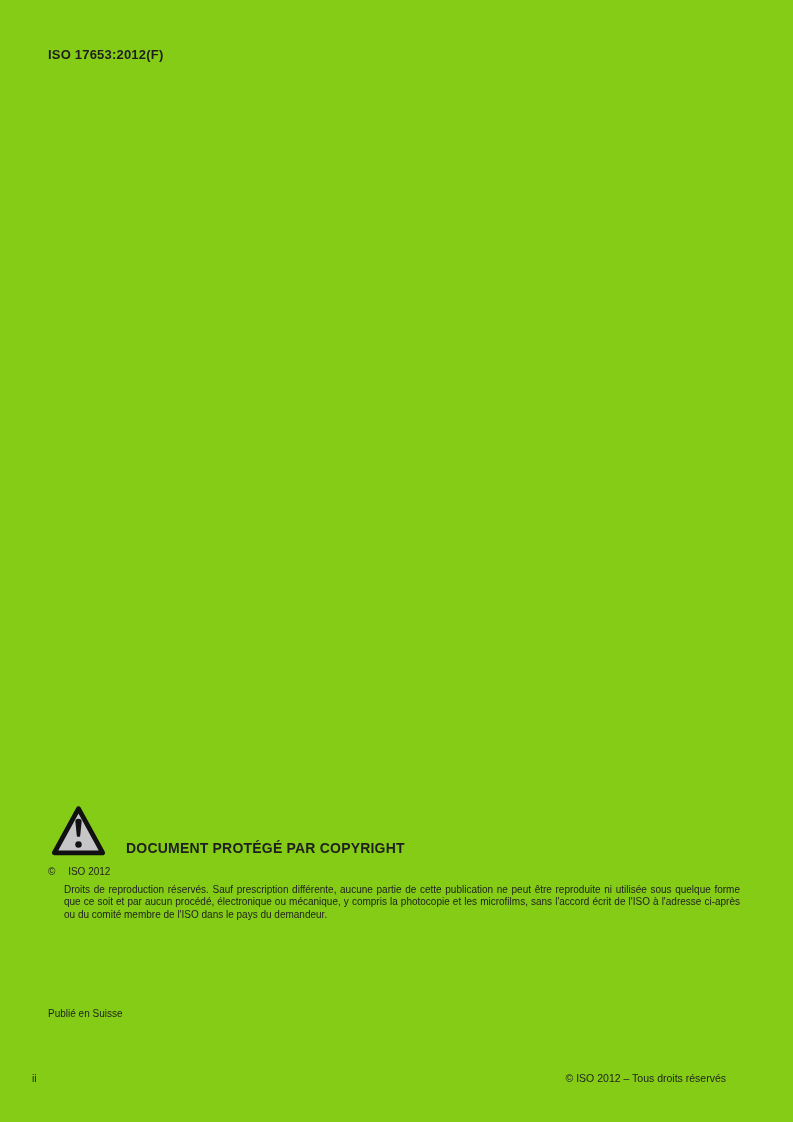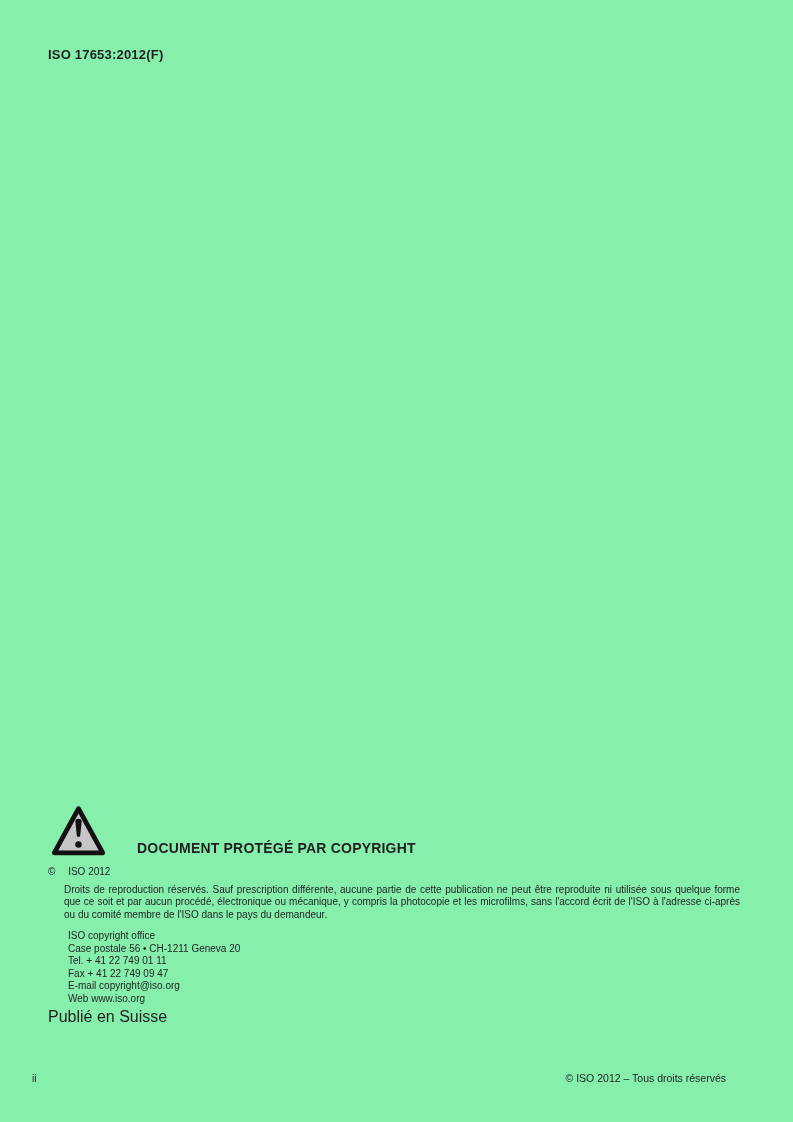--- a/index.html
+++ b/index.html
@@ -5,41 +5,40 @@
   * { margin: 0; padding: 0; box-sizing: border-box; }
   html, body { background: #ffffff; }
   body {
     font-family: "Liberation Sans", "DejaVu Sans", sans-serif;
     color: #1f1f1f;
   }
   .page {
     position: relative;
     width: 793px;
     height: 1122px;
-    background: #86efac;
+    background: #84cc16;
     overflow: hidden;
   }
   
   .doc-ref {
     position: absolute;
     left: 48px;
     top: 47px;
     font-size: 13px;
     font-weight: bold;
     letter-spacing: 0.2px;
     color: #1f1f1f;
   }
   
   .copyright-banner {
     position: absolute;
     left: 50px;
     top: 804px;
     display: flex;
     align-items: flex-end;
-    gap: 11px;
   }
   .warning-triangle {
     width: 57px;
     height: 54px;
     flex: 0 0 auto;
   }
   .copyright-heading {
     font-size: 14px;
     font-weight: bold;
     letter-spacing: 0.2px;
@@ -76,21 +75,21 @@
     top: 930px;
     font-size: 10px;
     line-height: 12.5px;
     color: #1f1f1f;
   }
   .address-block div { white-space: nowrap; }
   .published {
     position: absolute;
     left: 48px;
     top: 1008px;
-    font-size: 16px;
+    font-size: 10px;
     color: #1f1f1f;
   }
   
   .footer-page-num {
     position: absolute;
     left: 32px;
     top: 1072px;
     font-size: 10.5px;
     color: #1f1f1f;
     text-align: center;
@@ -120,28 +119,20 @@
     <div class="copyright-heading">DOCUMENT PROTÉGÉ PAR COPYRIGHT</div>
   </div>
 
   <div class="copyright-line">
     <span class="sym">©</span>
     <span class="year">ISO 2012</span>
   </div>
 
   <p class="notice">Droits de reproduction réservés. Sauf prescription différente, aucune partie de cette publication ne peut être reproduite ni utilisée sous quelque forme que ce soit et par aucun procédé, électronique ou mécanique, y compris la photocopie et les microfilms, sans l'accord écrit de l'ISO à l'adresse ci-après ou du comité membre de l'ISO dans le pays du demandeur.</p>
 
-  <div class="address-block">
-    <div>ISO copyright office</div>
-    <div>Case postale 56 • CH-1211 Geneva 20</div>
-    <div>Tel. + 41 22 749 01 11</div>
-    <div>Fax + 41 22 749 09 47</div>
-    <div>E-mail copyright@iso.org</div>
-    <div>Web www.iso.org</div>
-  </div>
 
   <div class="published">Publié en Suisse</div>
 
   <div class="footer-page-num">ii</div>
 
   <div class="footer-copyright">© ISO 2012 – Tous droits réservés</div>
 
 </div>
 
 </body></html>

